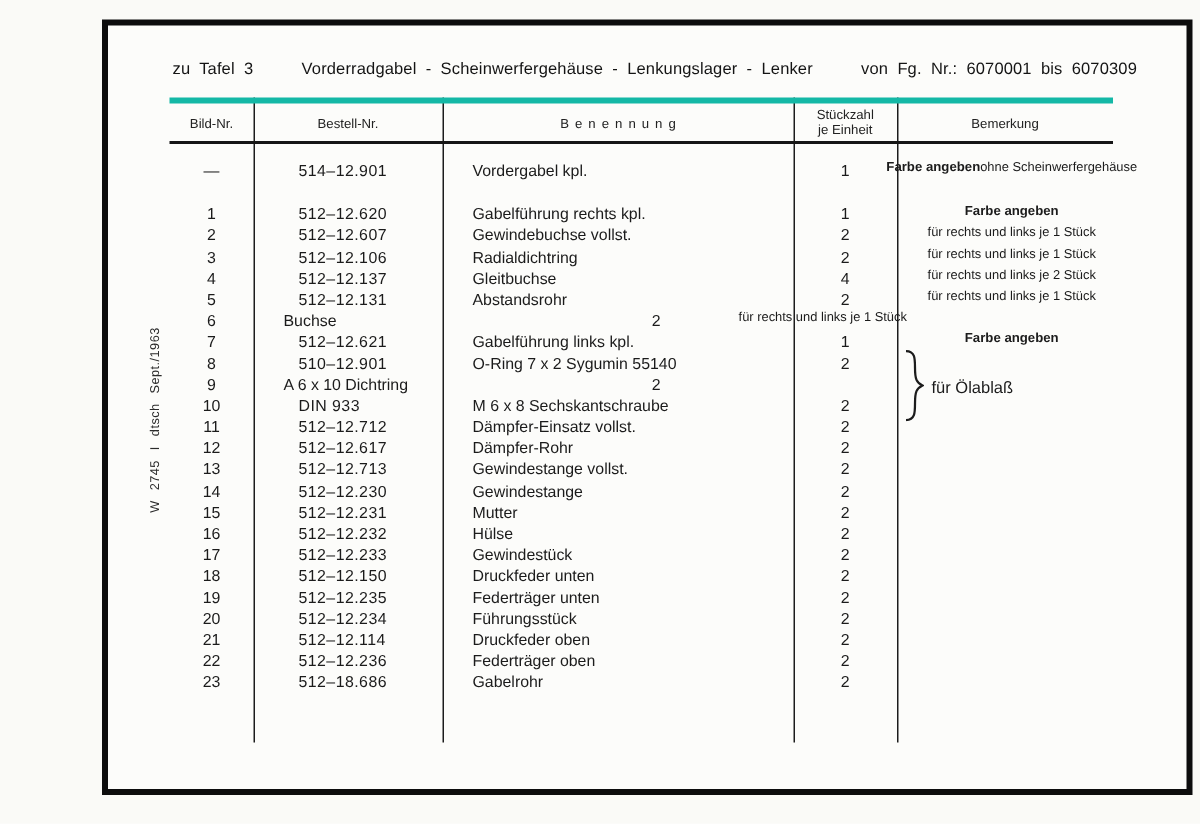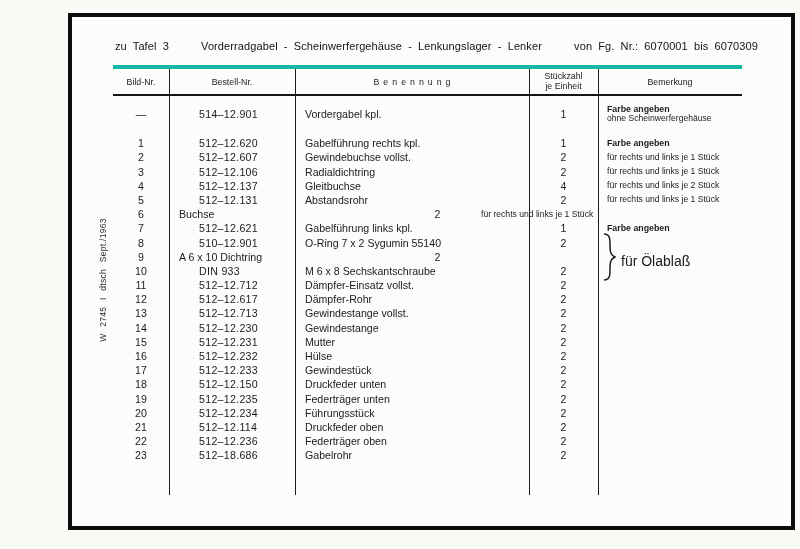--- a/index.html
+++ b/index.html
@@ -35,31 +35,31 @@
   .th{text-align:center;white-space:nowrap;}
   .th.bild{width:56px}.th.bestell{width:126px}
   .th.benennung{width:234px;letter-spacing:4px;padding-left:4px;box-sizing:border-box;}
   .th.stueck{width:69px;line-height:9.5px;}
   .th.bemerkung{width:144px}
   .tbody{position:absolute;top:31px;left:0;width:100%;padding-top:11px;font-size:10.6px;}
   .row{display:flex;height:14.2px;}
   .cell{line-height:14.2px;white-space:nowrap;box-sizing:border-box;}
   .cell.bild{width:56px;text-align:center;}
   .cell.bestell{width:126px;padding-left:30px;letter-spacing:.3px;}
-  .cell.name{width:234px;padding-left:10px;}
+  .cell.name{width:234px;padding-left:20px;}
   .cell.qty{width:69px;text-align:center;}
   .cell.remark{
-    width:144px;padding-left:9px;display:flex;flex-direction:column;
+    width:144px;padding-left:9px;display:flex;
     justify-content:center;line-height:9.2px;
   }
   .remark-bold{font-weight:700;font-size:8.8px;line-height:9.2px;white-space:nowrap;}
   .remark-text{font-size:8.6px;line-height:9.2px;white-space:nowrap;}
   .spacer{height:15px;}
   .brace{position:absolute;left:489px;top:168px;}
-  .brace-note{position:absolute;left:508px;top:188px;font-size:14px;white-space:nowrap;}
+  .brace-note{position:absolute;left:508px;top:188px;font-size:11px;white-space:nowrap;}
 </style>
 </head>
 <body>
 
 <div class="frame"></div>
 
 <div class="title">
   <span>zu Tafel 3</span>
   <span>Vorderradgabel - Scheinwerfergehäuse - Lenkungslager - Lenker</span>
   <span>von Fg. Nr.: 6070001 bis 6070309</span>

